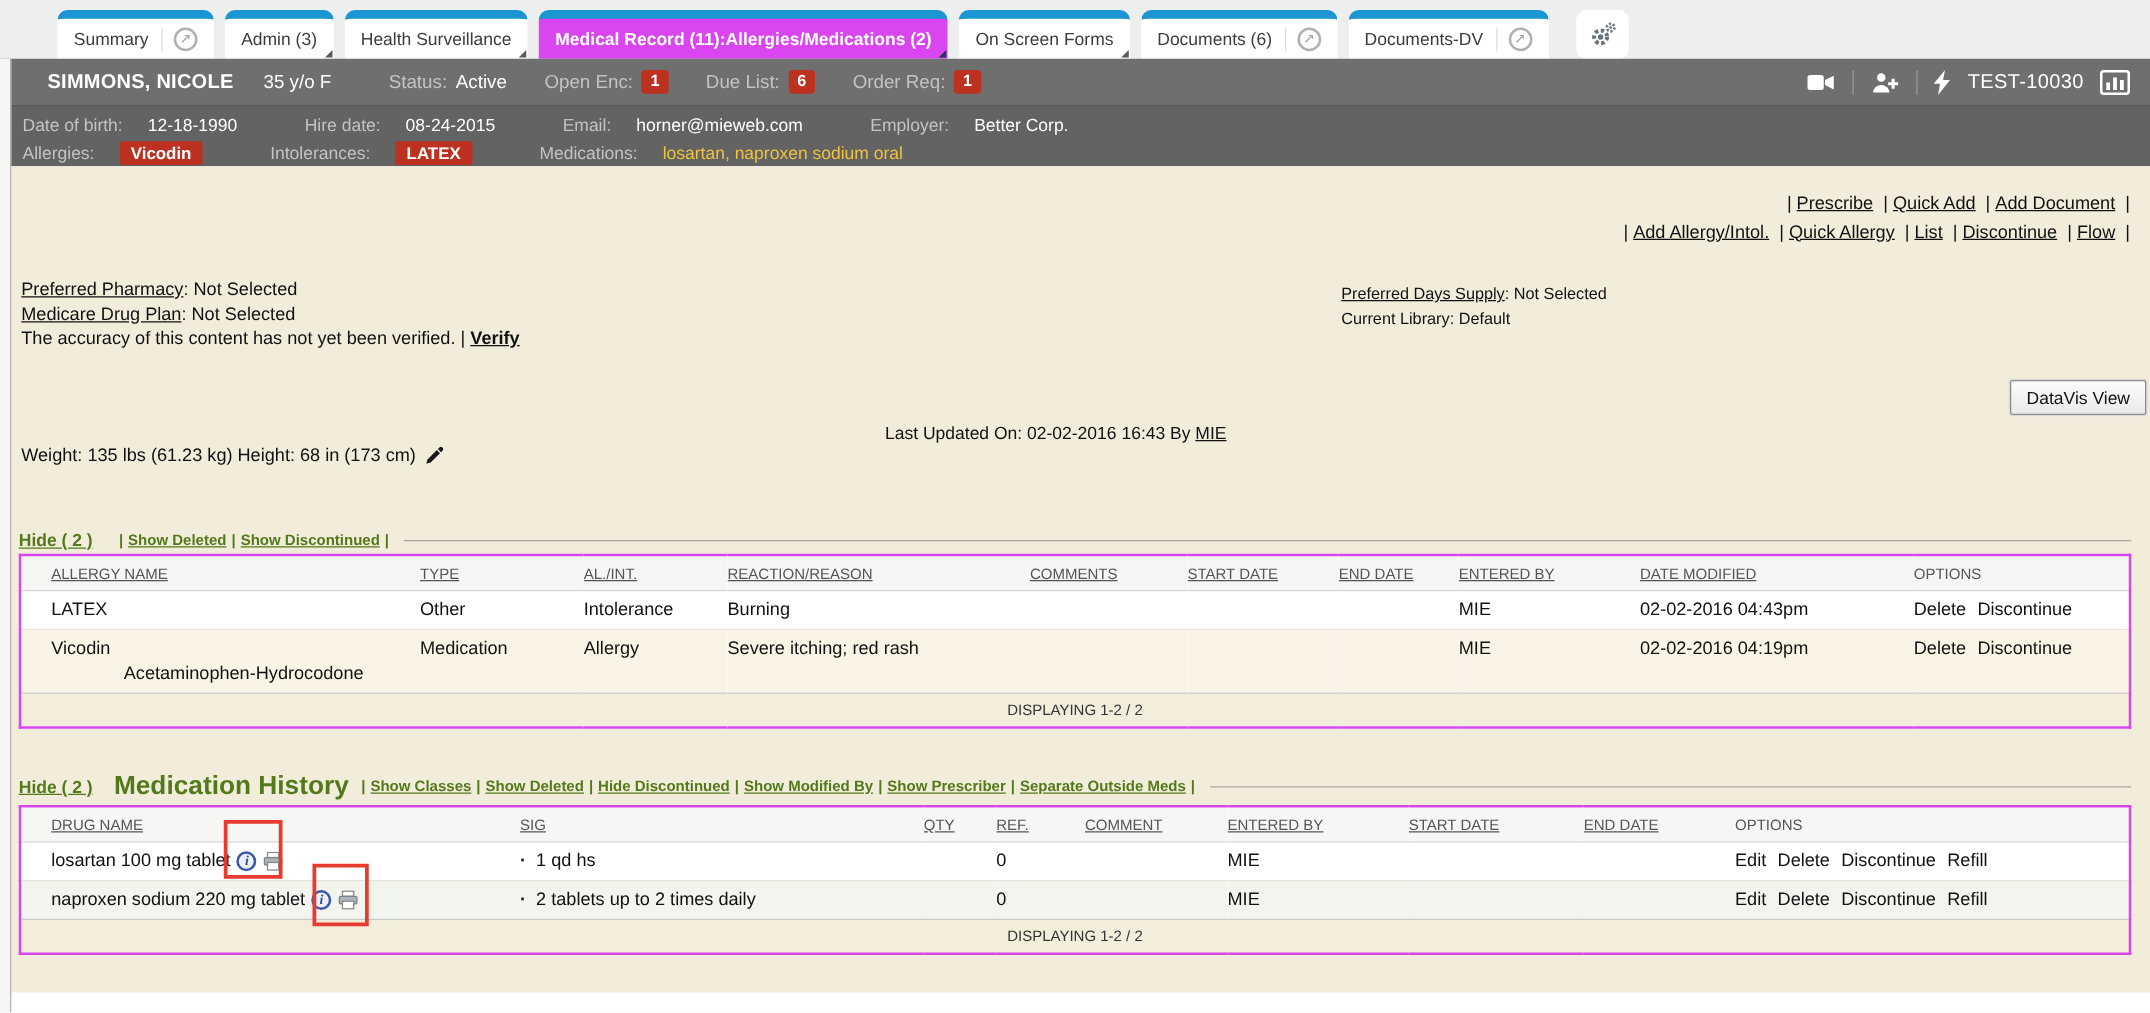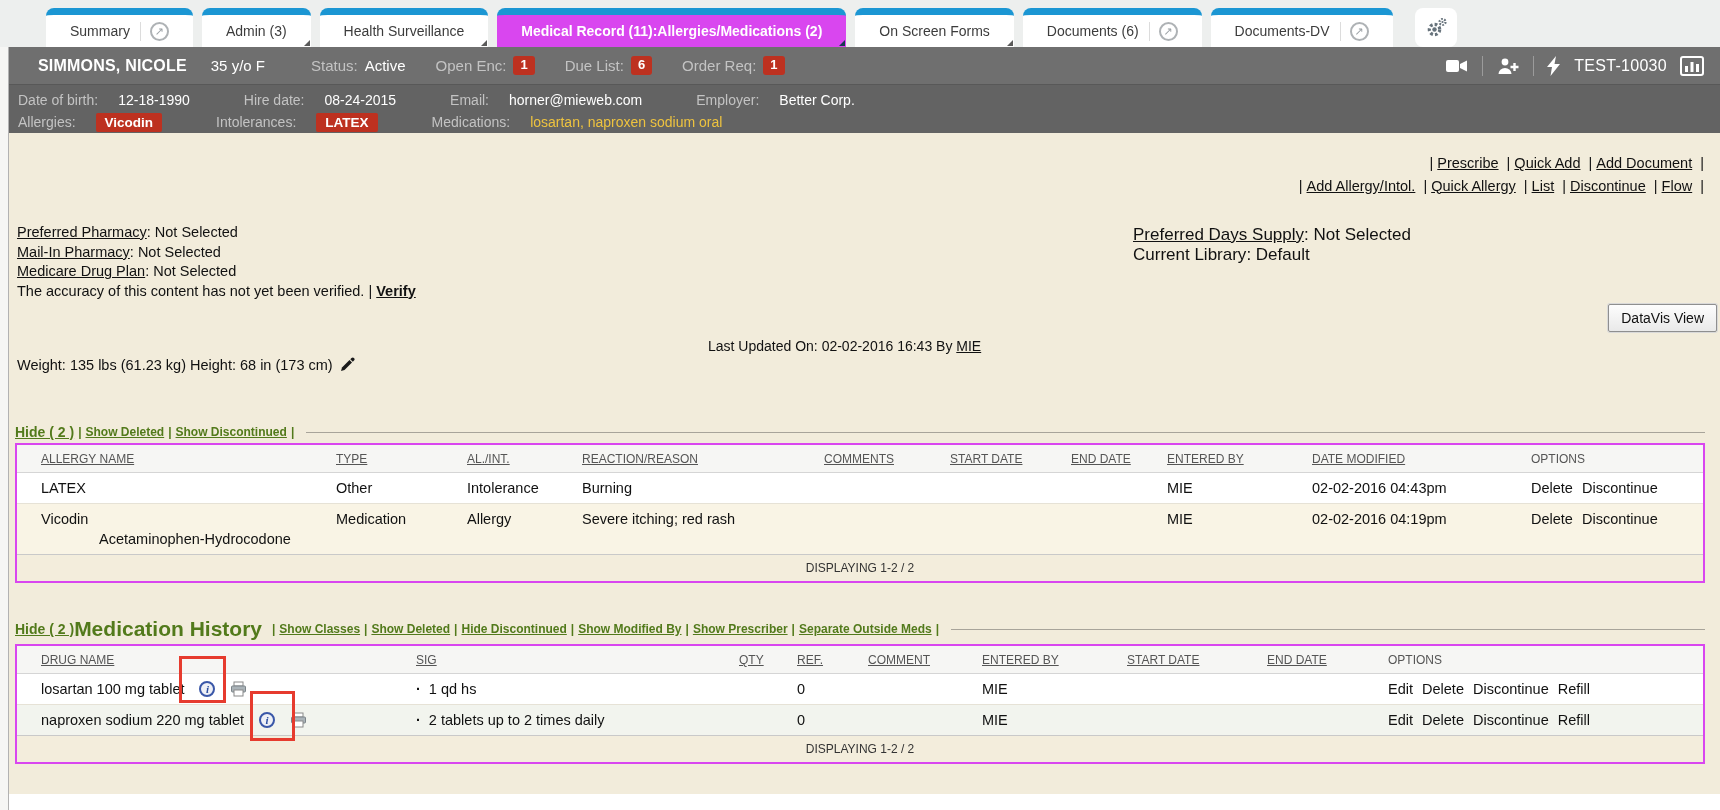--- a/index.html
+++ b/index.html
@@ -5,21 +5,21 @@
   * { margin:0; padding:0; box-sizing:border-box; }
   html,body { background:#fff; }
   body { font-family:"Liberation Sans", sans-serif; }
   #page { position:relative; width:1720px; height:810px; overflow:hidden; background:#fff; }
 
   
   .tabbar { position:absolute; top:0; left:0; width:1720px; height:47px; background:#edefee;
             display:flex; align-items:flex-end; padding-left:46px; }
   .tab { position:relative; display:flex; align-items:center; height:39px; margin-right:9px;
          background:#fff; border-radius:8px 8px 0 0; border-top:7px solid #1b96d3;
-         font-size:14px; color:#3c3c3c; padding:0 24px; cursor:default; white-space:nowrap; }
+         font-size:14px; color:#3c3c3c; padding:0 13px; cursor:default; white-space:nowrap; }
   .tab.active { background:#d946ef; border-top-color:#1b96d3; color:#fff; font-weight:bold; }
   .tab.fold::after { content:""; position:absolute; right:1px; bottom:1px;
          border-left:6px solid transparent; border-bottom:6px solid #5a5a5a; }
   .tab.active.fold::after { border-bottom-color:#163a52; }
   .tab .tab-ico-wrap { margin-left:10px; padding-left:9px; border-left:1px solid #dcdcdc;
          display:flex; align-items:center; }
   .circ-ico { display:inline-flex; align-items:center; justify-content:center;
          width:19px; height:19px; border:2px solid #aeb2b5; border-radius:50%;
          color:#9aa0a4; font-size:11px; line-height:1; }
   .gear-tile { display:flex; align-items:center; justify-content:center; width:42px; height:39px;
@@ -52,36 +52,36 @@
   .bottomstrip { position:absolute; left:9px; bottom:0; width:1711px; height:16px; background:#fff; }
 
   a.blk { color:#111; text-decoration:underline; cursor:pointer; }
   .plain { color:#111; }
 
   .actions { position:absolute; top:19px; right:12px; text-align:right;
              font-size:14.5px; color:#111; line-height:22.5px; white-space:nowrap; }
   .actions .sp { margin:0 4px; text-decoration:none; }
 
   .pharm { position:absolute; top:90px; left:17px; font-size:14.5px; line-height:19.5px; color:#111; }
-  .rightinfo { position:absolute; top:92px; left:1133px; font-size:17px; line-height:19.5px; color:#111; }
+  .rightinfo { position:absolute; top:92px; left:1073px; font-size:13px; line-height:19.5px; color:#111; }
 
   .datavis { position:absolute; top:171px; right:3px; font-size:14px; color:#111;
              background:linear-gradient(#fdfdfd,#e9e9e9); border:1px solid #8f8f8f;
              border-radius:2px; padding:5px 12px; cursor:pointer;
              box-shadow:0 0 0 1px #d9d9d9; }
   .lastupd { position:absolute; top:205px; left:708px; font-size:14px; color:#111; }
   .vitals { position:absolute; top:224px; left:17px; font-size:14.5px; color:#111;
             display:flex; align-items:center; gap:6px; }
 
   
   .section { position:absolute; left:15px; width:1690px; }
   .sec-allergies { top:291px; }
   .sec-meds { top:484px; }
   .sec-head { display:flex; align-items:center; margin-bottom:3px; white-space:nowrap; }
-  .hide-link { color:#527a1b; font-weight:bold; font-size:14px; text-decoration:underline; margin-right:0; cursor:pointer; }
+  .hide-link { color:#527a1b; font-weight:bold; font-size:14px; text-decoration:underline; margin-right:17px; cursor:pointer; }
   .sec-title { color:#527a1b; font-weight:bold; font-size:21px; margin-right:6px; }
   .glink { color:#527a1b; font-weight:bold; font-size:12px; text-decoration:underline; cursor:pointer; }
   .gsep { color:#527a1b; font-weight:bold; font-size:12px; margin:0 4px; }
   .sec-rule { flex:1; border-top:1px solid #a8a49a; margin-left:8px; }
 
   table.tbl { width:100%; border-collapse:collapse; table-layout:fixed; background:#fff;
               border:2px solid #d946ef; }
   .tbl th { font-size:12px; font-weight:normal; color:#555; text-align:left;
             text-decoration:underline; background:#f6f6f4; padding:7px 4px 6px 0;
             border-bottom:1px solid #d5d5d5; overflow:hidden; white-space:nowrap; cursor:pointer; }
@@ -91,21 +91,21 @@
   .tbl .c1 { padding-left:24px; }
   .tbl tr.r2 td { border-top:1px solid #e6e2d6; }
   .row-cream { background:#f9f4e5; }
   .row-pale { background:#f2f4ee; }
   .tbl td.foot { background:#f3eddc; border-top:1px solid #c9c9c9; text-align:center;
             font-size:12px; color:#333; padding:6px 0; white-space:nowrap; }
   .sub-name { margin-left:58px; margin-top:4px; }
   .opt-link { margin-right:5px; cursor:pointer; }
   .sig-cell::before { content:"\00B7  "; font-weight:bold; margin-right:4px; }
 
-  .drug-cell { display:flex; align-items:center; gap:15px; }
+  .drug-cell { display:flex; align-items:center; gap:5px; }
   .info-i { display:inline-flex; align-items:center; justify-content:center; width:16px; height:16px;
             border:2px solid #3a57a8; border-radius:50%; background:#eef0f6; color:#2c4ea0;
             font-family:"Liberation Serif", serif; font-style:italic; font-weight:bold;
             font-size:11px; cursor:pointer; flex:0 0 auto; }
 
   .ann-box { position:absolute; border:3px solid #e63b2e; background:transparent; z-index:6; }
   .ann-1 { left:179px; top:523px; width:47px; height:47px; }
   .ann-2 { left:250px; top:558px; width:45px; height:50px; }
 
   svg { display:block; }
@@ -253,24 +253,20 @@
         <span class="sp">|</span><a class="blk">List</a>
         <span class="sp">|</span><a class="blk">Discontinue</a>
         <span class="sp">|</span><a class="blk">Flow</a>
         <span class="sp">|</span>
       </div>
     </div>
 
     <div class="pharm">
       <div>
         <a class="blk">Preferred Pharmacy</a><span>:</span>
-        <span>Not Selected</span>
-      </div>
-      <div>
-        <a class="blk">Mail-In Pharmacy</a><span>:</span>
         <span>Not Selected</span>
       </div>
       <div>
         <a class="blk">Medicare Drug Plan</a><span>:</span>
         <span>Not Selected</span>
       </div>
       <div>
         <span>The accuracy of this content has not yet been verified.</span>
         <span>|</span>
         <a class="blk" style="font-weight:bold;">Verify</a>

